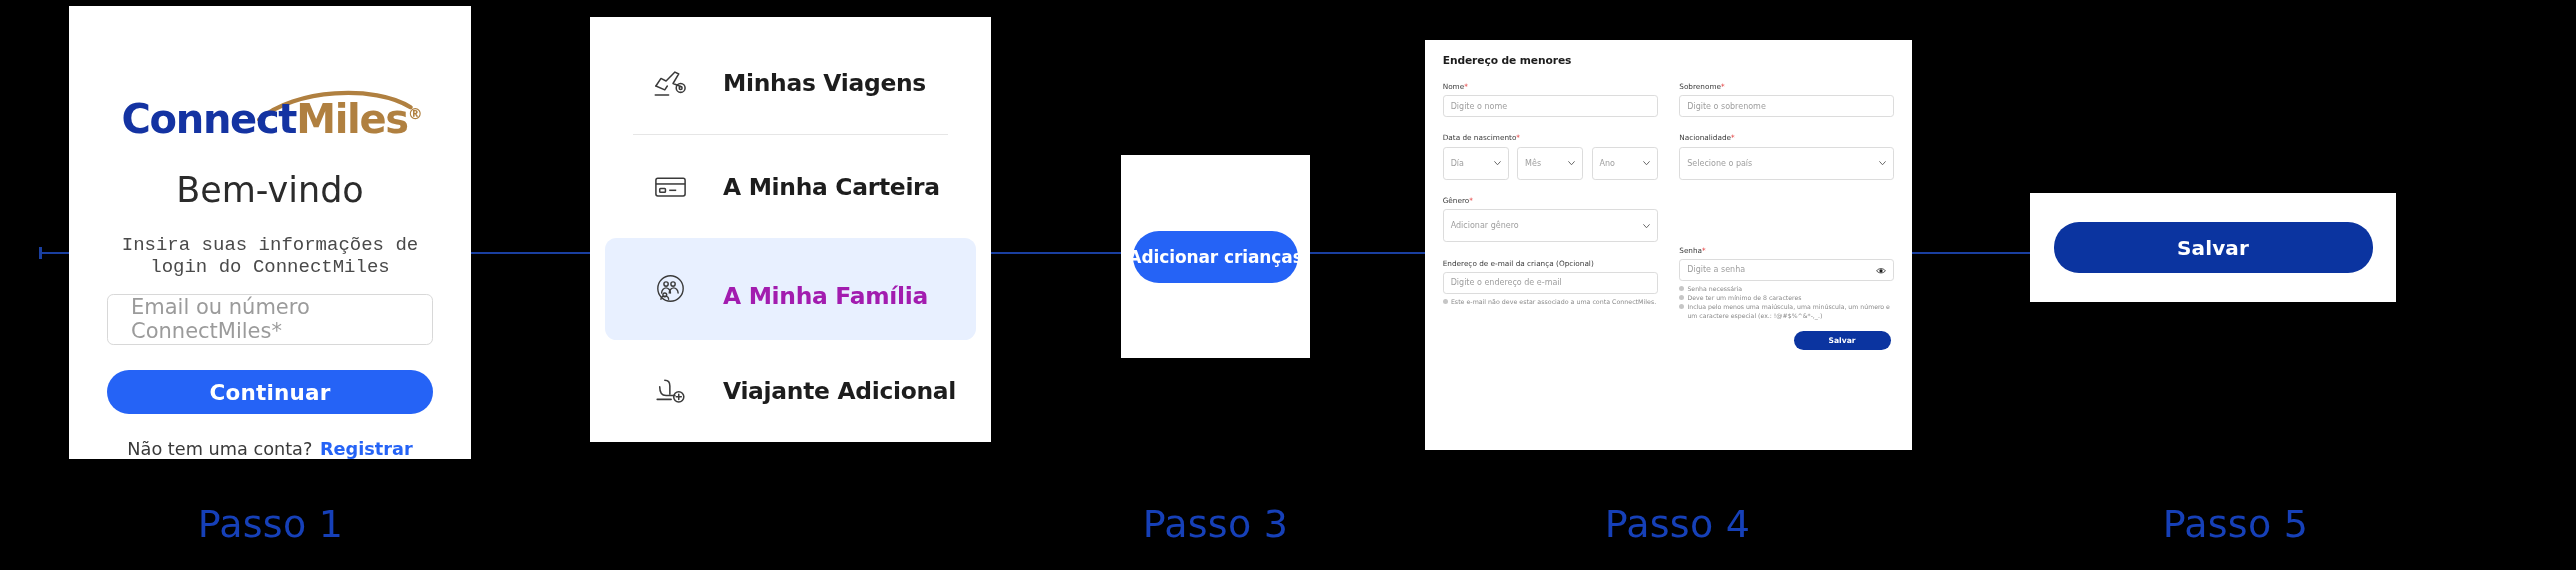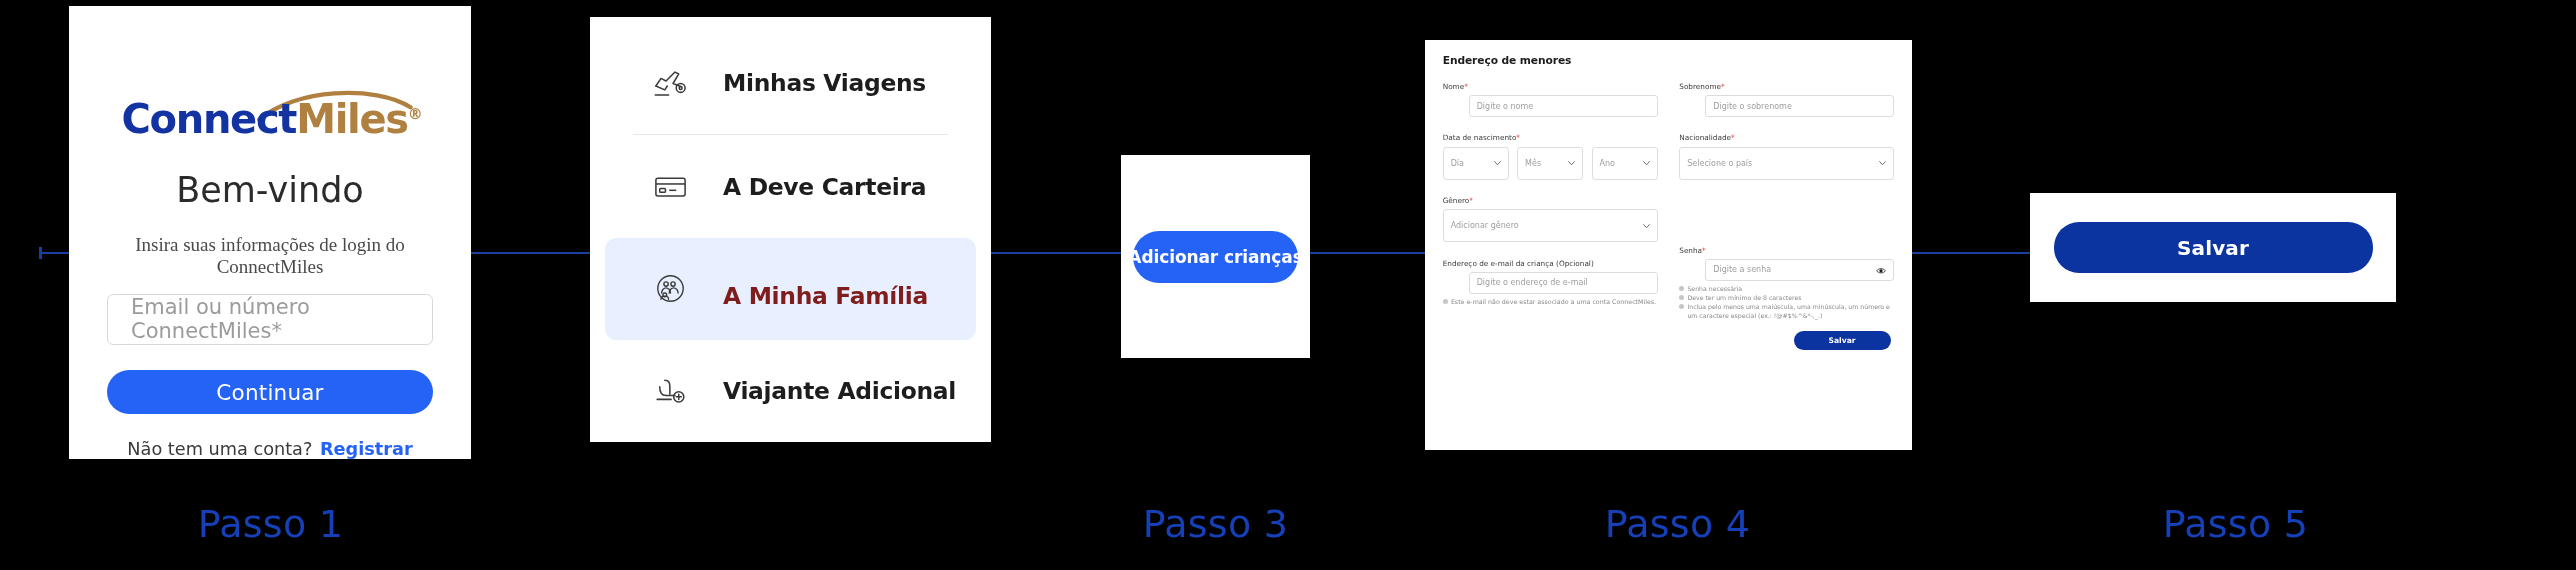--- a/index.html
+++ b/index.html
@@ -28,51 +28,51 @@
   
   #card1{left:69px;top:6.3px;width:402px;height:453px;}
   .c1-inner{padding:0 38px;box-sizing:border-box;height:100%;display:flex;flex-direction:column;align-items:center;}
   .logo{margin-top:82px;position:relative;width:297px;height:61px;}
   .logo-swoosh{position:absolute;left:134px;top:-2.5px;width:159px;height:35px;overflow:hidden;}
   .logo-text{position:absolute;left:0;top:7.6px;font-size:40px;font-weight:700;letter-spacing:-1.3px;white-space:nowrap;font-family:"DejaVu Sans","Liberation Sans",sans-serif;}
   .logo-connect{color:#1433a2;}
   .logo-miles{color:#b08040;}
   .logo-reg{color:#b08040;font-size:15px;vertical-align:super;}
   .c1-title{margin-top:37px;font-size:35px;color:#2b2b2b;font-weight:400;font-family:"DejaVu Sans","Liberation Sans",sans-serif;}
-  .c1-sub{margin-top:24px;font-size:19px;color:#4a4a4a;text-align:center;font-family:Liberation Serif, serif;}
+  .c1-sub{margin-top:24px;font-size:19px;color:#4a4a4a;text-align:center;font-family:Liberation Mono, monospace;}
   .c1-input{
     margin-top:16px;width:100%;height:69px;box-sizing:border-box;
     border:1.3px solid #d8d8d8;border-radius:6.3px;background:#fff;
     display:flex;align-items:center;padding:0 23px;
     font-size:21px;color:#9b9b9b;font-family:"DejaVu Sans","Liberation Sans",sans-serif;
   }
   .c1-btn{
     margin-top:25px;width:100%;height:61px;border-radius:30px;background:#2563f6;
     display:flex;align-items:center;justify-content:center;
-    color:#fff;font-size:21.5px;font-weight:400;letter-spacing:0.2px;
+    color:#fff;font-size:21.5px;font-weight:700;letter-spacing:0.2px;
     font-family:"DejaVu Sans","Liberation Sans",sans-serif;
     text-align:right;
   }
   .c1-foot{margin-top:25px;font-size:17.7px;color:#3a3a3a;font-family:"DejaVu Sans","Liberation Sans",sans-serif;white-space:nowrap;}
   .c1-foot a{color:#2563f6;font-weight:700;text-decoration:none;margin-left:7.6px;}
 
   
   #card2{left:590px;top:17px;width:401px;height:425px;}
   .menu{height:100%;display:flex;flex-direction:column;padding-top:15px;box-sizing:border-box;}
   .menu-item{
     display:flex;align-items:center;height:104px;margin:0 15px;border-radius:11.4px;padding-left:42px;box-sizing:border-box;
   }
   .menu-item.active{background:#e8f0ff;}
   .menu-icon{width:47px;height:38px;flex:0 0 47px;display:flex;align-items:center;justify-content:center;}
   .menu-icon svg{width:37px;height:33px;}
   .menu-label{
     margin-left:29px;font-size:23.4px;font-weight:700;color:#1d1d1d;letter-spacing:-0.3px;white-space:nowrap;
     font-family:"DejaVu Sans","Liberation Sans",sans-serif;
   }
-  .menu-item.active .menu-label{color:#7f1d1d;margin-top:14px;}
+  .menu-item.active .menu-label{color:#a21caf;margin-top:14px;}
   .menu-div{height:1.3px;background:#e6e6e6;margin:0 43px;}
 
   
   #card3{left:1121px;top:155px;width:189px;height:203px;}
   .c3-wrap{height:100%;display:flex;align-items:center;justify-content:center;}
   .c3-btn{
     width:165px;height:52px;border-radius:26px;background:#2563f6;
     display:flex;align-items:center;justify-content:center;
     color:#fff;font-size:17px;font-weight:700;white-space:nowrap;letter-spacing:-0.1px;
     font-family:"DejaVu Sans","Liberation Sans",sans-serif;
@@ -82,21 +82,21 @@
   #card4{left:1425px;top:40px;width:487px;height:410px;}
   .f-pad{padding:14px 17.7px 0 17.7px;box-sizing:border-box;height:100%;font-family:"DejaVu Sans","Liberation Sans",sans-serif;}
   .f-title{font-size:10.7px;font-weight:700;color:#1d1d1d;letter-spacing:-0.1px;margin-bottom:15px;}
   .f-grid{display:flex;gap:21.5px;}
   .f-col{flex:1;min-width:0;}
   .f-label{font-size:7.3px;color:#3b3b3b;margin-bottom:4.4px;white-space:nowrap;}
   .f-req{color:#e02020;}
   .f-input{
     height:21.5px;border:0.8px solid #dcdcdc;border-radius:3.2px;background:#fff;
     display:flex;align-items:center;padding:0 7px;
-    font-size:8px;color:#9e9e9e;box-sizing:border-box;position:relative;margin-left:26px;
+    font-size:8px;color:#9e9e9e;box-sizing:border-box;position:relative;
   }
   .f-gap{height:16.4px;}
   .f-row3{display:flex;gap:8.2px;}
   .f-sel{
     flex:1;height:33px;border:0.8px solid #dcdcdc;border-radius:3.2px;background:#fff;
     display:flex;align-items:center;justify-content:space-between;padding:15px 7px;
     font-size:8px;color:#9e9e9e;box-sizing:border-box;
   }
   .chev{width:7px;height:4.4px;flex:0 0 7px;}
   .chev svg{width:7px;height:4.4px;display:block;}
@@ -179,21 +179,21 @@
 
       <div class="menu-item">
         <span class="menu-icon">
           <svg viewBox="0 0 58 52" fill="none" stroke="#3a3a3a" stroke-width="2.4" stroke-linejoin="round">
             <rect x="6" y="13" width="46" height="28" rx="3"></rect>
             <path d="M6 22 H52"></path>
             <rect x="12" y="29" width="9" height="6" rx="1.2"></rect>
             <path d="M27 32 H38"></path>
           </svg>
         </span>
-        <span class="menu-label">A Deve Carteira</span>
+        <span class="menu-label">A Minha Carteira</span>
       </div>
 
       <div class="menu-item active">
         <span class="menu-icon">
           <svg viewBox="0 0 58 52" fill="none" stroke="#3a3a3a" stroke-width="2.2" stroke-linecap="round" stroke-linejoin="round">
             <circle cx="29" cy="26" r="20"></circle>
             <circle cx="22" cy="19" r="3.4"></circle>
             <circle cx="33" cy="19" r="3.4"></circle>
             <path d="M15 33 c0-5 4-8 7-8 s7 3 7 8"></path>
             <path d="M27 33 c0-5 4-8 7-8 s7 3 7 8"></path>

